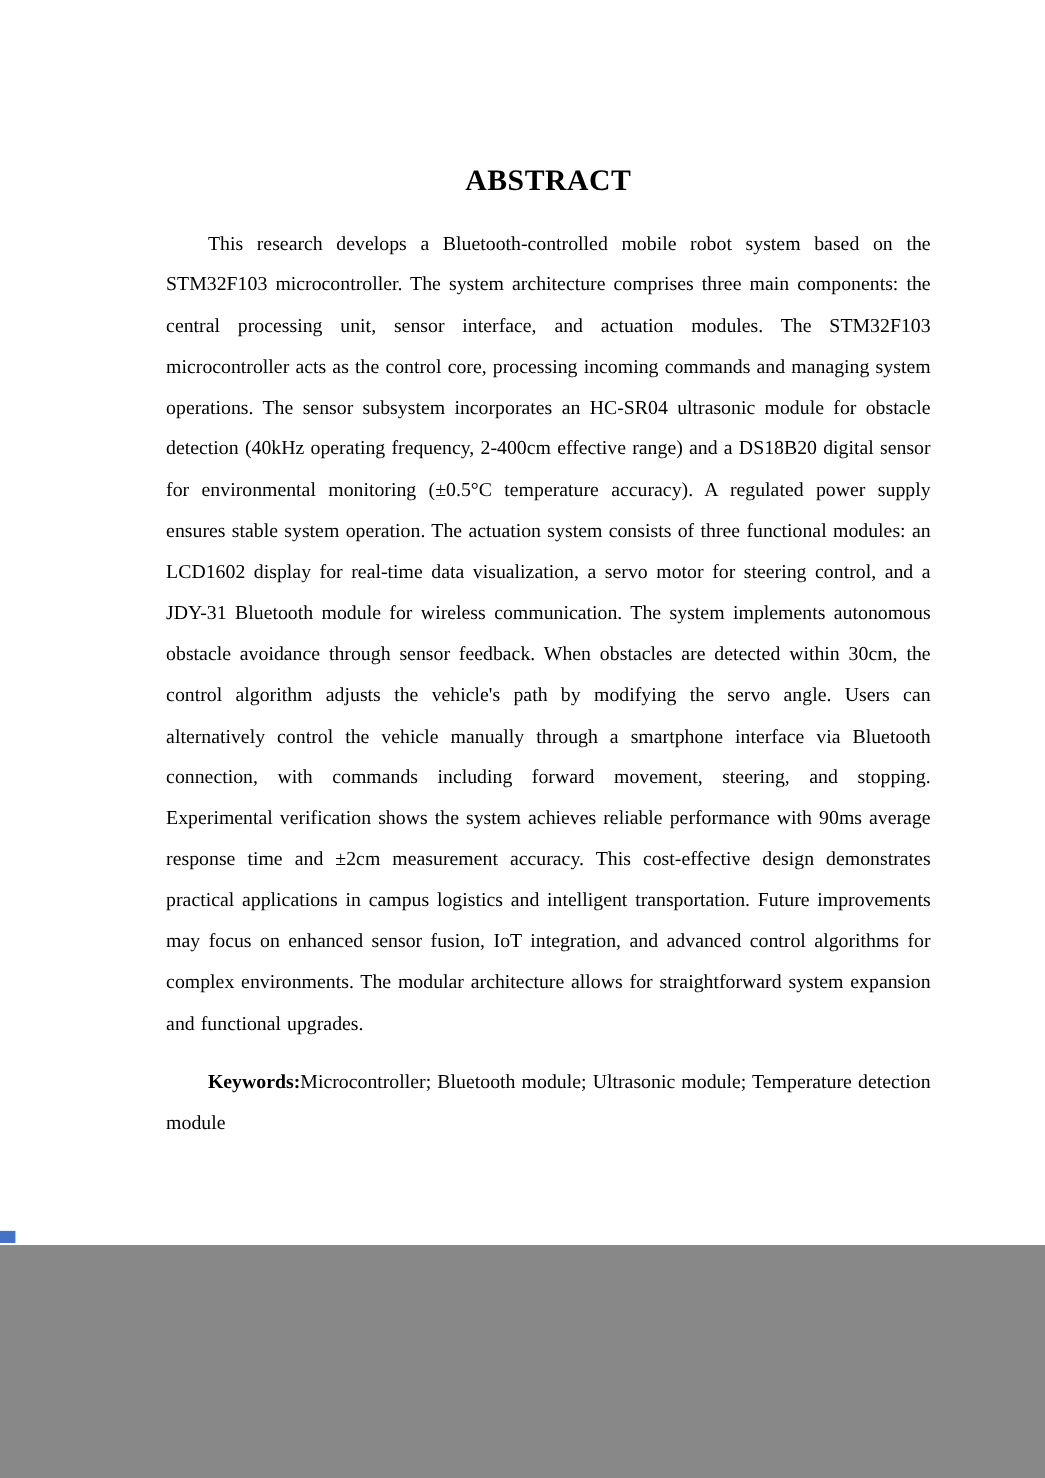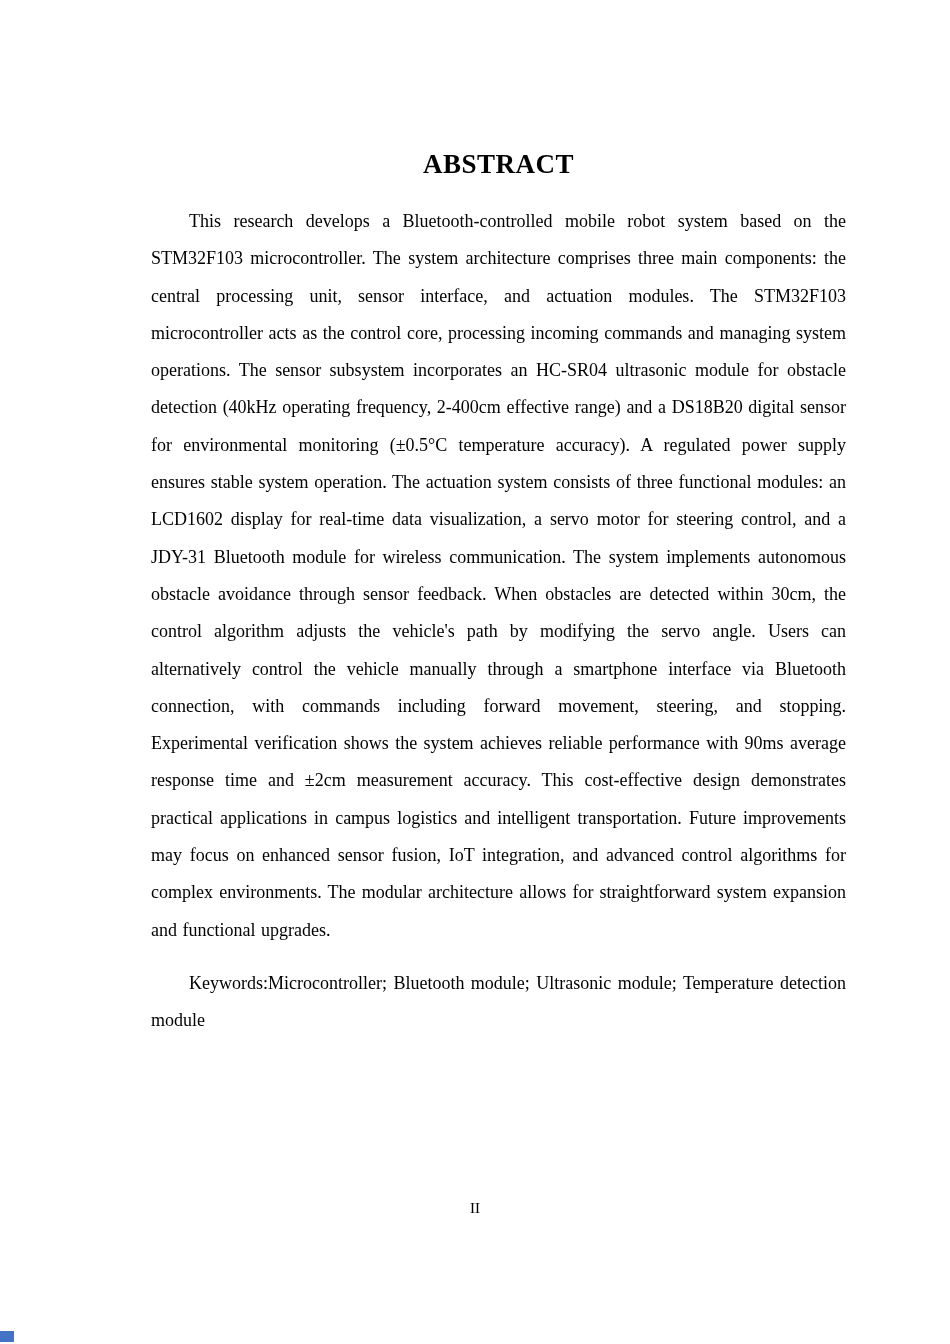--- a/index.html
+++ b/index.html
@@ -3,21 +3,21 @@
 <meta charset="utf-8">
 <style>
   html, body {
     margin: 0;
     padding: 0;
     background: #888;
   }
   .page {
     position: relative;
     width: 950px;
-    height: 1344px;
+    height: 1132px;
     margin: 0 auto;
     background: #ffffff;
     font-family: "Liberation Serif", "DejaVu Serif", serif;
     color: #000000;
     overflow: hidden;
   }
   .content {
     position: absolute;
     left: 135px;
     top: 148px;
@@ -33,21 +33,21 @@
   }
   .doc-paragraph {
     font-size: 18px;
     line-height: 37.3px;
     text-align: justify;
     text-indent: 38px;
     margin: 16px;
     word-spacing: 1px;
   }
   .keywords-label {
-    font-weight: normal;
+    font-weight: bold;
   }
   .page-number {
     position: absolute;
     top: 1196px;
     left: 0;
     width: 100%;
     text-align: center;
     font-size: 15px;
     line-height: 24px;
   }

